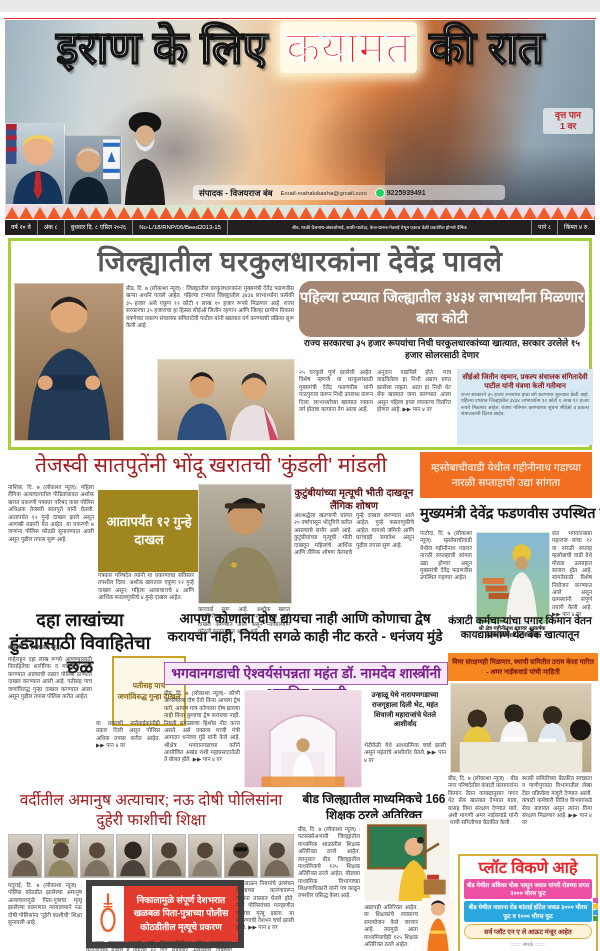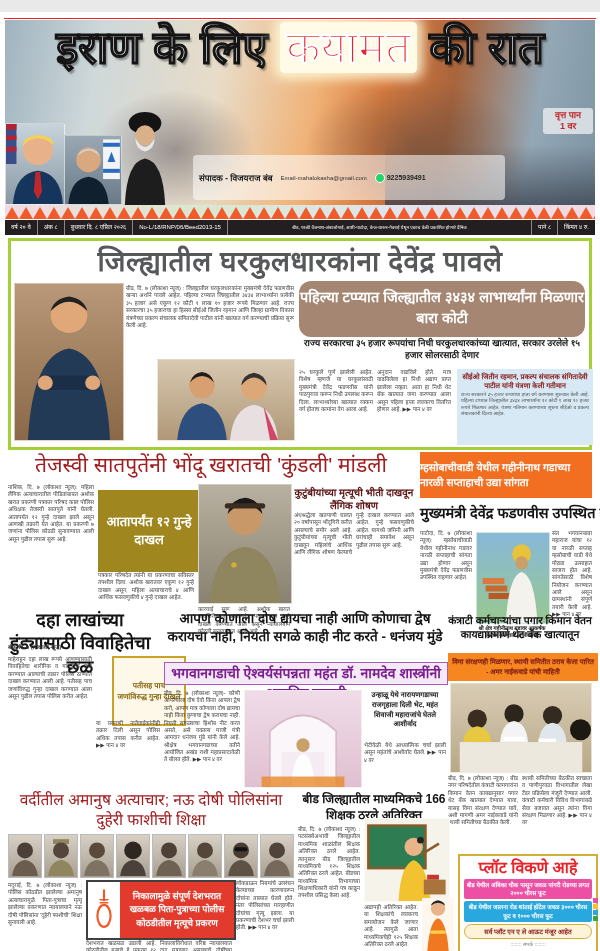--- a/index.html
+++ b/index.html
@@ -18,21 +18,21 @@
   .skyline{bottom:0;left:380px;right:0;height:60px;background:linear-gradient(180deg,rgba(70,80,95,.0),rgba(55,62,75,.75));}
   .banner-headline{top:4px;left:0;right:0;text-align:center;font-size:45px;line-height:1.05;font-weight:900;white-space:nowrap;}
   .hl-outline{color:#fff;-webkit-text-stroke:1.6px #151515;text-shadow:2px 3px 2px rgba(0,0,0,.35);}
   .hl-red{color:#e8232a;-webkit-text-stroke:1px #fff;background:#fffbe6;padding:0 6px;border-radius:4px;
           box-shadow:0 0 12px 6px rgba(255,252,220,.85);}
   .side-note{top:88px;right:2px;width:50px;text-align:center;font-size:9px;font-weight:bold;color:#c0272d;
              white-space:pre-line;background:rgba(255,255,255,.65);border-radius:3px;padding:2px 0;line-height:1.2;}
   .masthead{top:72px;left:170px;right:70px;text-align:center;font-size:66px;line-height:1;font-weight:900;color:#e8232a;
             -webkit-text-stroke:2px #ffffff;text-shadow:3px 4px 5px rgba(60,25,15,.55);}
   .editor-strip{bottom:5px;left:188px;width:300px;display:flex;align-items:center;gap:8px;
-                background:rgba(255,255,255,.55);border-radius:4px;padding:17px 6px;}
+                background:rgba(255,255,255,.55);border-radius:4px;padding:2px 6px;}
   .editor-name{font-size:8.5px;font-weight:bold;color:#222;white-space:nowrap;}
   .email{font-size:6px;color:#333;white-space:nowrap;}
   .wa{display:flex;align-items:center;gap:2px;}
   .wa-dot{width:8px;height:8px;border-radius:50%;background:#25d366;display:inline-block;border:1px solid #fff;}
   .wa-num{font-size:7px;font-weight:bold;color:#222;}
   .photo{border:1px solid rgba(255,255,255,.6);overflow:hidden;}
   .photo svg{display:block;width:100%;height:100%;}
 
   
   .bunting{top:193px;left:5px;right:5px;height:13px;background:linear-gradient(90deg,#f3d9e2,#d9e8cf,#dfe4f0,#f3d9e2);}
@@ -51,32 +51,32 @@
   .bluebox{left:446px;top:128px;width:128px;height:70px;background:#d7e9f4;padding:3px 4px;}
   .bluebox-title{font-size:7px;font-weight:bold;color:#8b2020;text-align:center;line-height:1.3;margin-bottom:2px;}
   .bluebox-text{font-size:4.8px;line-height:1.3;color:#555;text-align:justify;}
 
   
   .red-head{color:#a11d20;font-weight:400;text-align:center;}
   .blk-head{color:#141414;font-weight:900;text-align:center;}
   .goldbox{background:#9f861f;color:#fff;font-weight:bold;text-align:center;display:flex;align-items:center;justify-content:center;padding:3px;}
   .goldbox2{border:2px solid #c9a227;background:#fdf8e7;color:#8b6914;font-weight:bold;text-align:center;
             display:flex;align-items:center;justify-content:center;padding:3px;font-size:7.5px;line-height:1.5;}
-  .orangebox{background:#f26f21;color:#fff;font-weight:bold;text-align:left;display:flex;align-items:center;justify-content:center;line-height:1.4;}
+  .orangebox{background:#f26f21;color:#fff;font-weight:normal;text-align:center;display:flex;align-items:center;justify-content:center;line-height:1.4;}
   .orangesub{background:#f6861f;color:#7a1616;font-weight:bold;text-align:center;font-size:6.8px;line-height:1.4;
              display:flex;align-items:center;justify-content:center;padding:1px 3px;}
   .purplesub{background:#f5e8f7;border:1.5px solid #a65db5;color:#7b1f8e;font-weight:bold;text-align:center;
              font-size:14px;line-height:20px;}
   .caption{font-size:5.4px;font-weight:bold;color:#222;text-align:center;line-height:1.3;}
 
   
   .mugrow{display:flex;gap:2px;}
   .mug{flex:1;height:42px;background:linear-gradient(180deg,#d8d0c4,#a89f92);border:1px solid #bbb;overflow:hidden;}
   .mug svg{display:block;width:100%;height:100%;}
-  .redbox{display:flex;border:2px solid #404040;}
+  .redbox{display:flex;border:6px solid #404040;}
   .redbox-noose{width:32px;background:#fff;display:flex;align-items:center;justify-content:center;}
   .redbox-text{flex:1;background:#e23b2e;color:#fff;font-size:9px;font-weight:bold;text-align:center;
                display:flex;align-items:center;justify-content:center;line-height:1.45;padding:2px 4px;}
   .adbox{border:2px solid #d4af37;background:#fff;padding:3px 4px;display:flex;flex-direction:column;gap:2px;}
   .ad-title{font-size:16px;font-weight:900;color:#e8232a;text-align:center;line-height:1.1;}
   .ad-pink{background:#ec4fa3;color:#fff;font-size:6px;font-weight:bold;text-align:center;border-radius:2px;padding:2px;line-height:1.4;}
   .ad-blue{background:#29a8e0;color:#fff;font-size:6px;font-weight:bold;text-align:center;border-radius:2px;padding:2px;line-height:1.4;}
   .ad-cream{background:#fdf3d8;border:1px solid #d4af37;border-radius:8px;color:#8b2020;font-size:6.5px;font-weight:bold;text-align:center;padding:2px;}
   .ad-contact{font-size:5px;color:#777;text-align:center;}
   .ad-phone{font-size:11.5px;font-weight:900;color:#111;text-align:center;}

